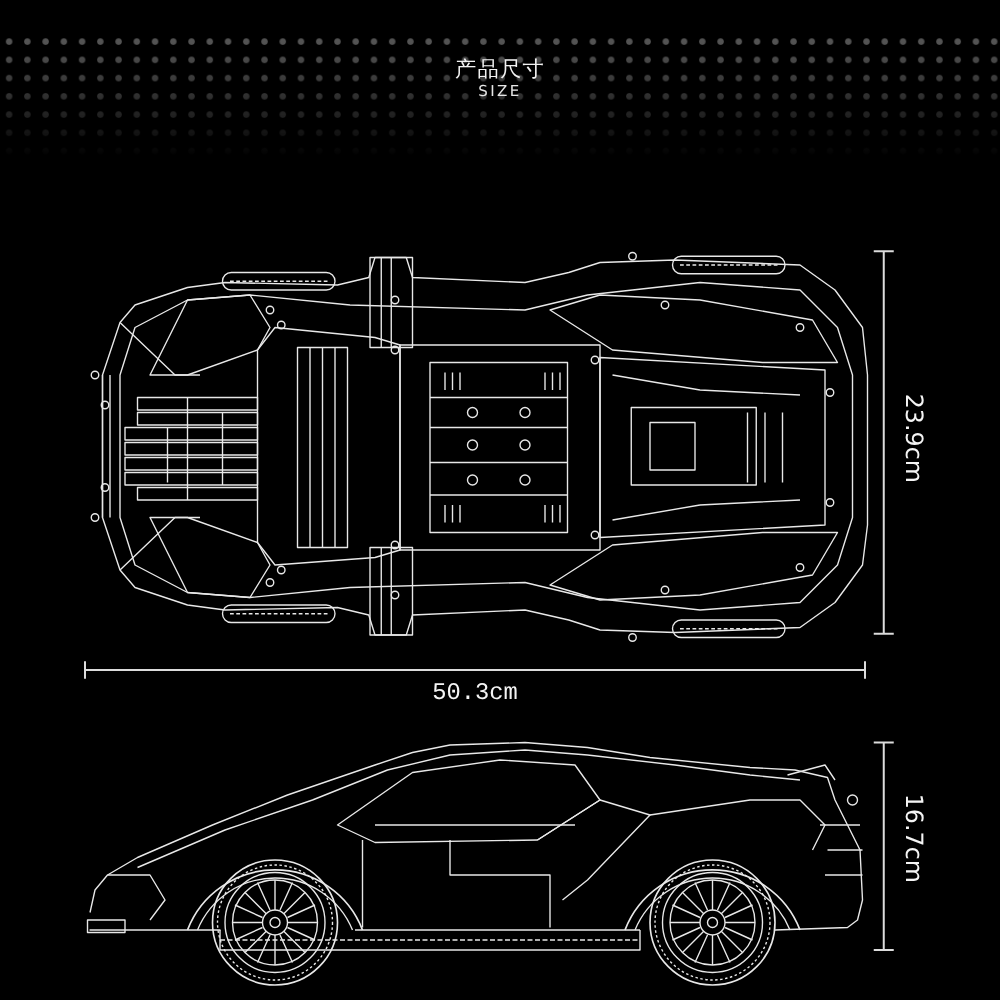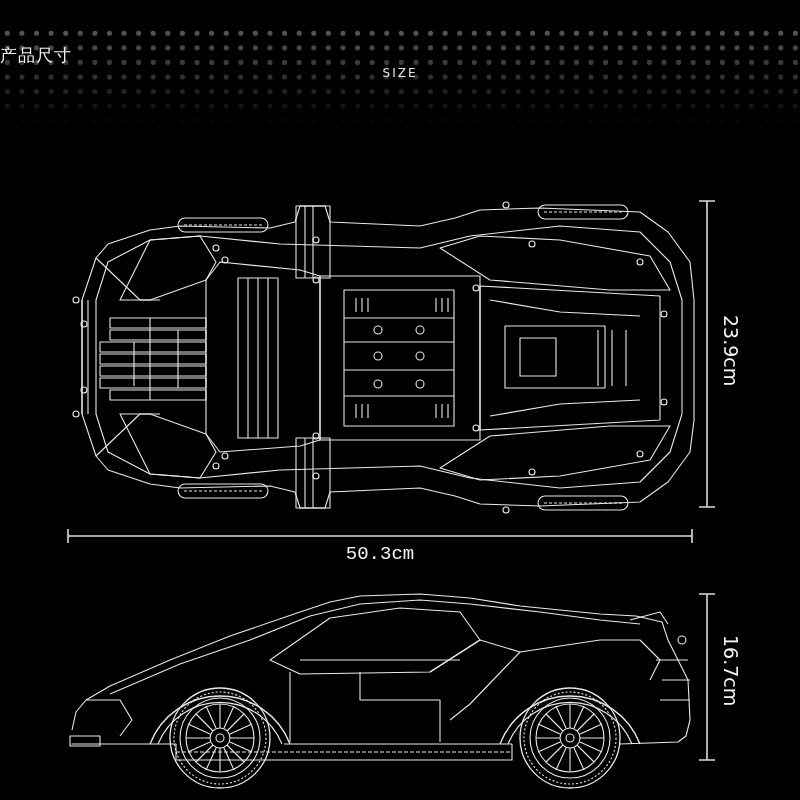--- a/index.html
+++ b/index.html
@@ -3,21 +3,21 @@
   <meta charset="utf-8">
   <style>
     html, body { margin: 0; padding: 0; background: #000; }
     body { width: 800px; height: 800px; position: relative; overflow: hidden; font-family: "DejaVu Sans", sans-serif; color: #fff; }
     .dots { position: absolute; left: 0; top: 26px; width: 800px; height: 100px;
       background-image: radial-gradient(circle, rgba(255,255,255,0.35) 2.2px, transparent 3px);
       background-size: 14.6px 14.6px;
       -webkit-mask-image: linear-gradient(to bottom, rgba(0,0,0,1) 0%, rgba(0,0,0,0.6) 45%, rgba(0,0,0,0) 100%);
       mask-image: linear-gradient(to bottom, rgba(0,0,0,1) 0%, rgba(0,0,0,0.6) 45%, rgba(0,0,0,0) 100%);
     }
-    .title-cn { position: absolute; left: 0; width: 800px; top: 44px; font-size: 17px; letter-spacing: 1px; color: #f2f2f2; }
+    .title-cn { position: absolute; left: 0; width: 800px; top: 44px; text-align: center; font-size: 17px; letter-spacing: 1px; color: #f2f2f2; }
     .title-en { position: absolute; left: 0; width: 800px; top: 66px; text-align: center; font-size: 12px; letter-spacing: 2px; color: #e6e6e6; font-family: "DejaVu Sans", sans-serif; }
     svg.draw { position: absolute; left: 0; top: 0; }
     .dim-label { position: absolute; font-family: "DejaVu Sans", sans-serif; color: #f4f4f4; }
     .dim-h { left: 0; width: 760px; top: 543px; text-align: center; font-size: 19px; font-family: Liberation Mono, monospace; }
     .dim-v { font-size: 19px; transform-origin: left top; transform: rotate(90deg); white-space: nowrap; }
     .dim-v1 { left: 742px; top: 315px; }
     .dim-v2 { left: 742px; top: 635px; }
   </style>
 </head>
 <body>

